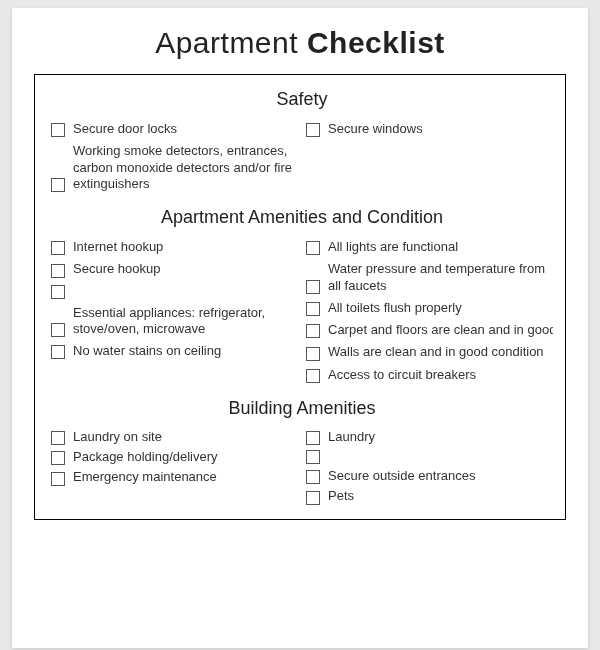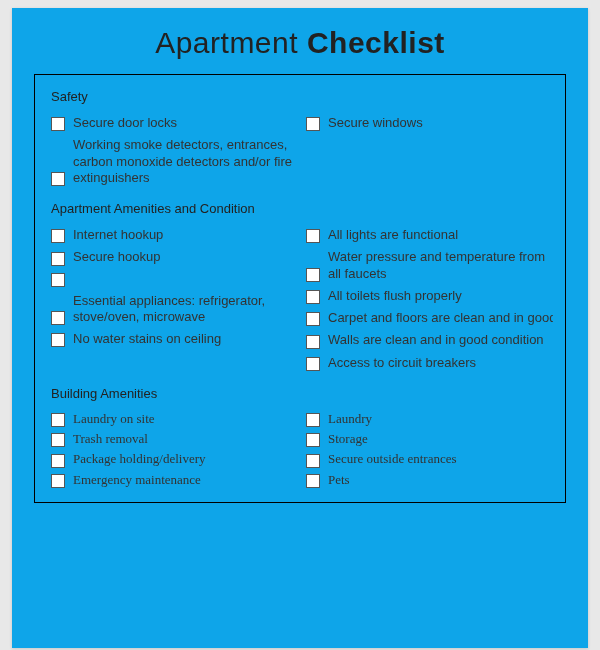--- a/index.html
+++ b/index.html
@@ -6,21 +6,21 @@
   body {
     width: 600px;
     height: 650px;
     background: #e8e8e8;
     font-family: Arial, Helvetica, sans-serif;
     color: #333;
     overflow: hidden;
     position: relative;
   }
   .page {
-    background: #0ea5e9;
+    background: #ffffff;
     margin: 8px 12px 0 12px;
     padding: 18px 0 0 0;
     min-height: 640px;
     box-shadow: 0 1px 3px rgba(0,0,0,0.15);
   }
   .title {
     text-align: center;
     font-size: 30px;
     font-weight: 300;
     letter-spacing: 0.5px;
@@ -37,43 +37,44 @@
   .frame {
     border: 1px solid #000;
     margin: 0 22px;
     padding: 14px 12px 12px 16px;
     overflow: hidden;
   }
   .section {
     margin-bottom: 12px;
   }
   .section-heading {
-    font-size: 13px;
+    font-size: 18px;
     font-weight: 400;
     color: #222;
     margin-bottom: 8px;
+    text-align: center;
   }
   .cols {
     display: flex;
     gap: 8px;
   }
   .col {
     flex: 1;
     min-width: 0;
   }
   .item {
     display: flex;
     align-items: flex-end;
     font-size: 13px;
     line-height: 1.25;
     color: #333;
     padding: 3px 0;
     white-space: normal;
   }
-  .tight .item { padding: 2px 0; font-family: Liberation Serif, serif; }
+  .tight .item { padding: 2px 0; }
   .checkbox {
     width: 14px;
     height: 14px;
     border: 1px solid #555;
     flex: 0 0 14px;
     margin-right: 8px;
     margin-top: 1px;
     background: #fff;
   }
   .item-label { flex: 1; }
@@ -171,39 +172,34 @@
     <div class="section tight" style="margin-bottom:0">
       <div class="section-heading">Building Amenities</div>
       <div class="cols">
         <div class="col">
           <div class="item">
             <span class="checkbox"></span>
             <span class="item-label">Laundry on site</span>
           </div>
           <div class="item">
             <span class="checkbox"></span>
-            <span class="item-label">Trash removal</span>
-          </div>
-          <div class="item">
-            <span class="checkbox"></span>
             <span class="item-label">Package holding/delivery</span>
           </div>
           <div class="item">
             <span class="checkbox"></span>
             <span class="item-label">Emergency maintenance</span>
           </div>
         </div>
         <div class="col">
           <div class="item">
             <span class="checkbox"></span>
             <span class="item-label">Laundry</span>
           </div>
           <div class="item">
             <span class="checkbox"></span>
-            <span class="item-label">Storage</span>
           </div>
           <div class="item">
             <span class="checkbox"></span>
             <span class="item-label">Secure outside entrances</span>
           </div>
           <div class="item">
             <span class="checkbox"></span>
             <span class="item-label">Pets</span>
           </div>
         </div>

